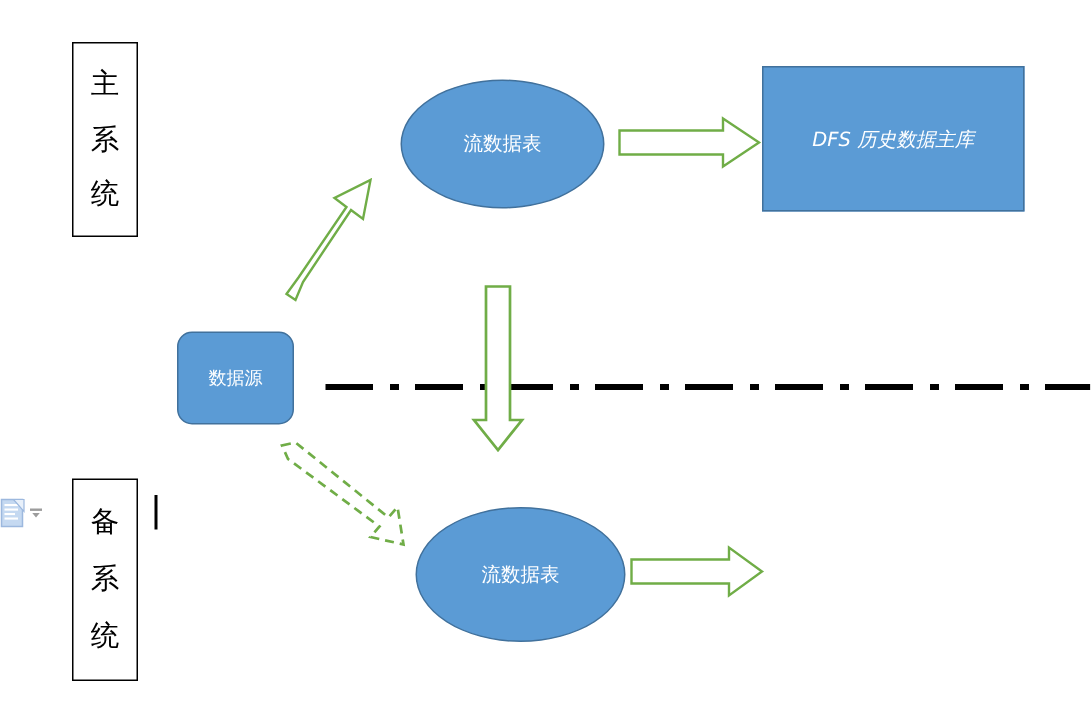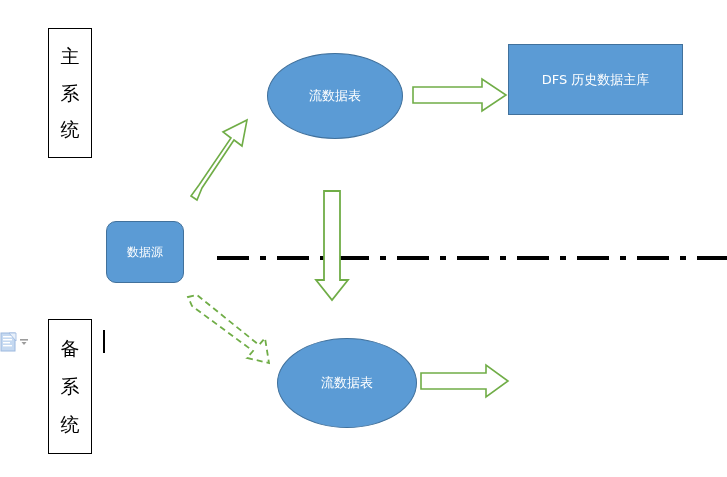--- a/index.html
+++ b/index.html
@@ -67,26 +67,26 @@
     display: flex;
     align-items: center;
     justify-content: center;
     color: #ffffff;
     font-size: 13px;
     font-family: "DejaVu Sans", "Liberation Sans", sans-serif;
     text-align: left;
     white-space: nowrap;
   }
   .ellipse { border-radius: 50%; }
-  .rounded-rect { border-radius: 10px; }
+  .rounded-rect { border-radius: 10px; margin-left: 12px; }
 
   #data-source-node { left: 106px; top: 221px; width: 78px; height: 62px; font-size: 12px; }
   #stream-table-main { left: 267px; top: 53px; width: 136px; height: 86px; }
   #stream-table-backup { left: 277px; top: 338px; width: 140px; height: 90px; }
-  #dfs-main-db { left: 508px; top: 44px; width: 175px; height: 71px; }
+  #dfs-main-db { left: 508px; top: 44px; width: 175px; height: 97px; font-style: italic; }
   #dfs-backup-db { left: 508px; top: 337px; width: 175px; height: 88px; }
 
   
   #system-divider {
     position: absolute;
     left: 217px;
     top: 256px;
     width: 510px;
     height: 4px;
     background-image: repeating-linear-gradient(

